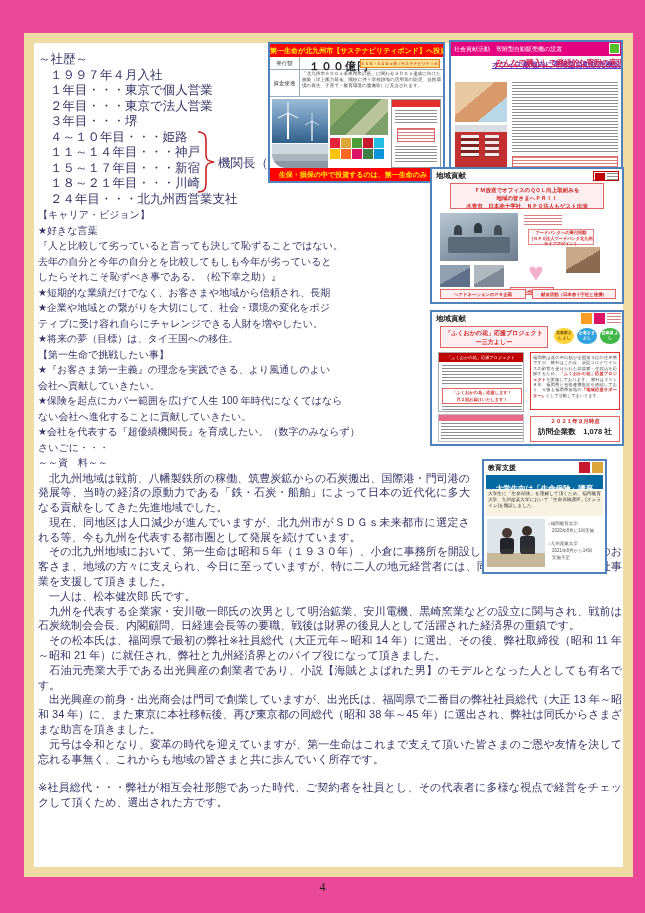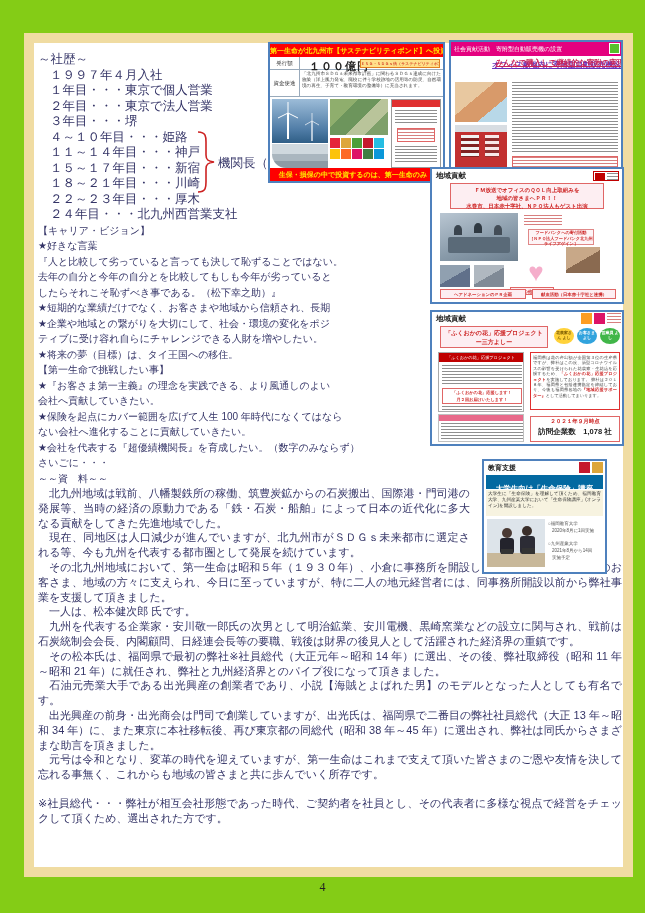--- a/index.html
+++ b/index.html
@@ -1,16 +1,16 @@
 <!DOCTYPE html>
 <html><head>
 <meta charset="utf-8">
 <style>
   html,body{margin:0;padding:0;background:#ffffff;}
-  #page{position:relative;width:645px;height:913px;background:#84cc16;overflow:hidden;
+  #page{position:relative;width:645px;height:913px;background:#ec4899;overflow:hidden;
         font-family:"Liberation Sans","DejaVu Sans",sans-serif;color:#343467;}
   #frame{position:absolute;left:24px;top:33px;width:609px;height:844px;
          border:10px solid #f0dca2;background:#fff;box-sizing:border-box;}
   
   #textflow{position:absolute;left:38px;top:52px;width:584px;}
   .cline{white-space:pre;font-size:12.5px;line-height:15.5px;padding-left:12px;}
   .chead{white-space:pre;font-size:12.5px;line-height:15.5px;}
   .vline{white-space:pre;font-size:10px;line-height:15.5px;}
   #paras{font-size:11px;line-height:14.8px;}
   #paras p{margin:0;text-align:justify;}
@@ -66,21 +66,20 @@
   <div id="textflow">
     <div class="chead">～社歴～</div>
     <div class="cline">１９９７年４月入社</div>
     <div class="cline">１年目・・・東京で個人営業</div>
     <div class="cline">２年目・・・東京で法人営業</div>
     <div class="cline">３年目・・・堺</div>
     <div class="cline">４～１０年目・・・姫路</div>
     <div class="cline">１１～１４年目・・・神戸</div>
     <div class="cline">１５～１７年目・・・新宿</div>
     <div class="cline">１８～２１年目・・・川崎</div>
-    <div class="cline">２２～２３年目・・・厚木</div>
     <div class="cline">２４年目・・・北九州西営業支社</div>
     <div class="vline">【キャリア・ビジョン】</div>
     <div class="vline">★好きな言葉</div>
     <div class="vline">『人と比較して劣っていると言っても決して恥ずることではない。</div>
     <div class="vline">去年の自分と今年の自分とを比較してもしも今年が劣っていると</div>
     <div class="vline">したらそれこそ恥ずべき事である。（松下幸之助）』</div>
     <div class="vline">★短期的な業績だけでなく、お客さまや地域から信頼され、長期</div>
     <div class="vline">★企業や地域との繋がりを大切にして、社会・環境の変化をポジ</div>
     <div class="vline">ティブに受け容れ自らにチャレンジできる人財を増やしたい。</div>
     <div class="vline">★将来の夢（目標）は、タイ王国への移住。</div>

